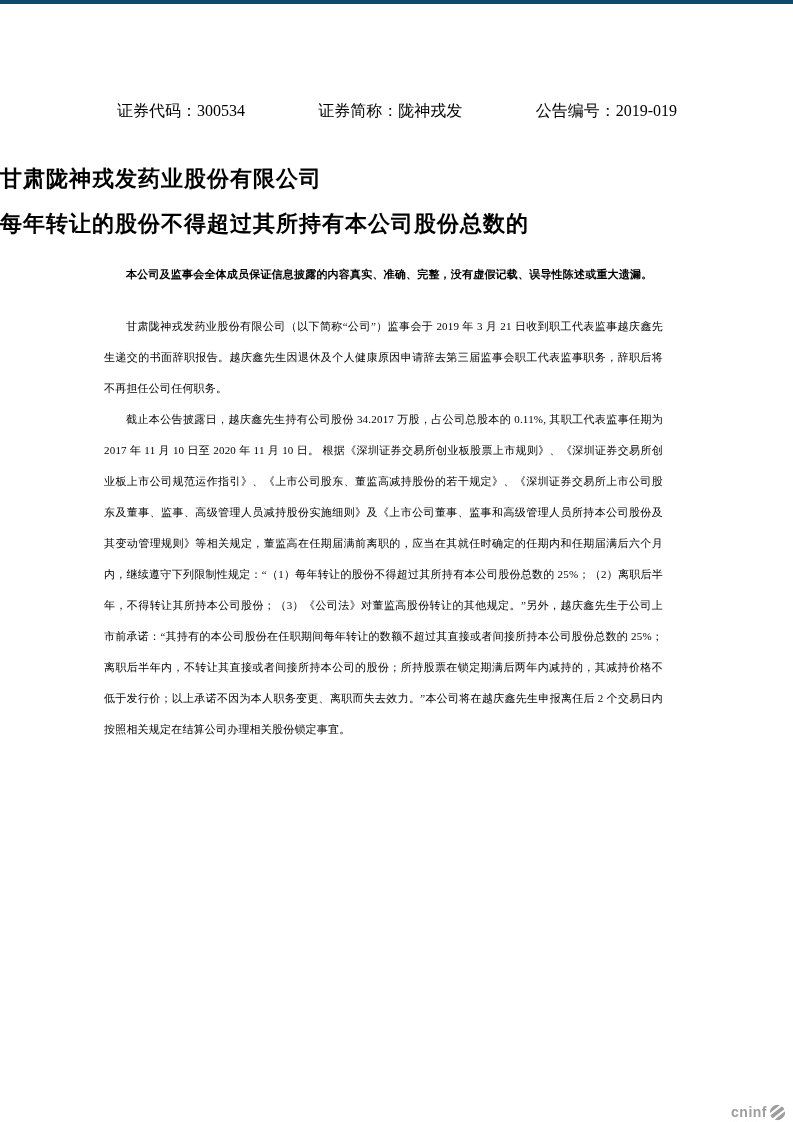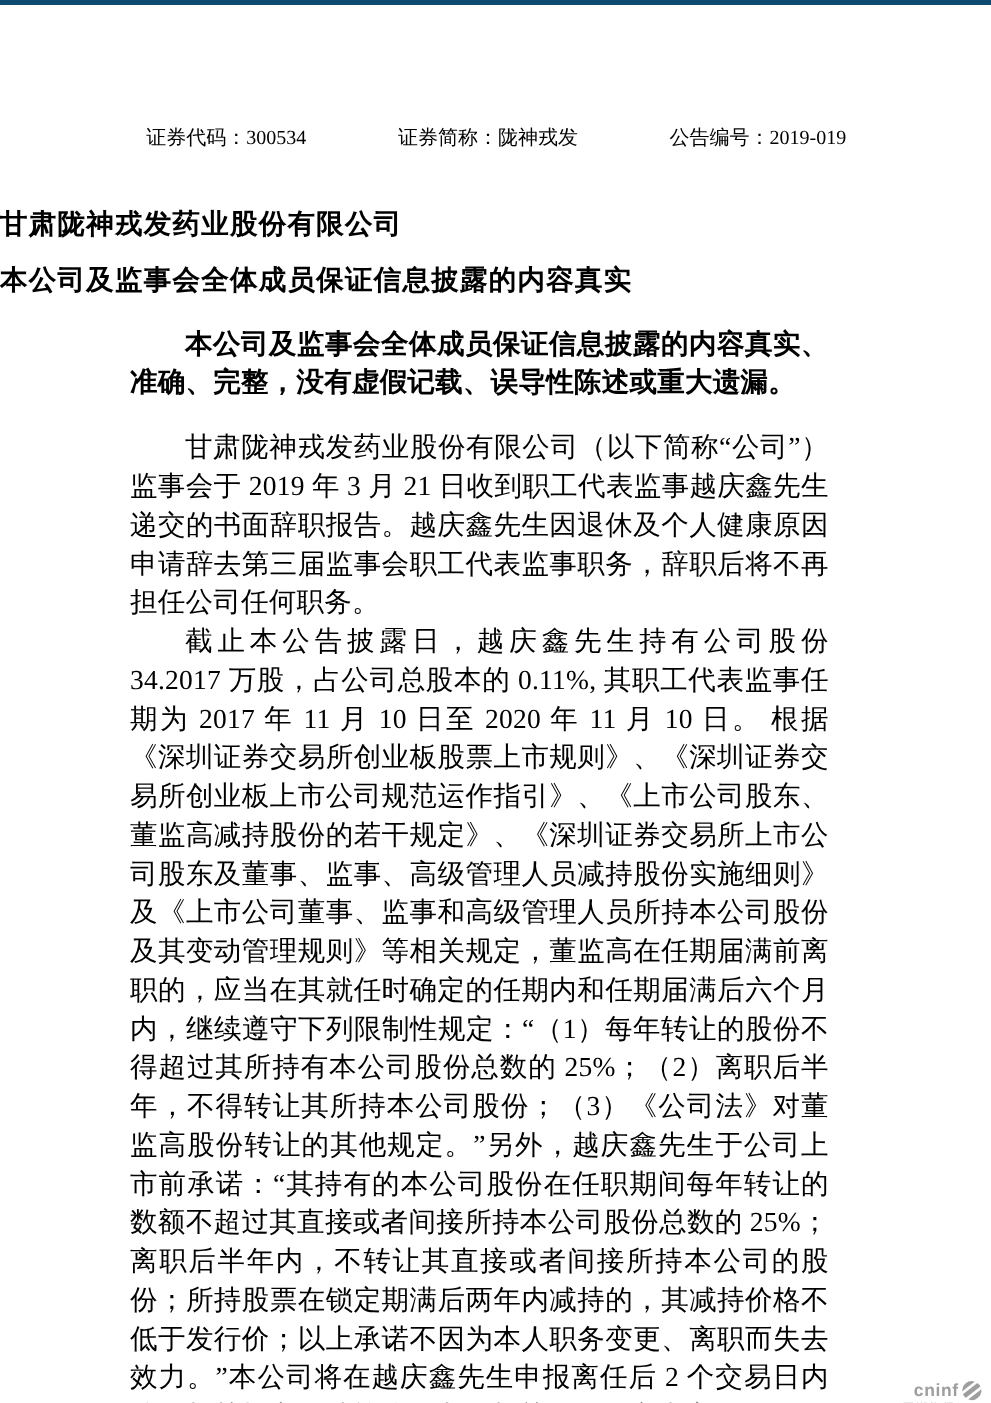--- a/index.html
+++ b/index.html
@@ -33,21 +33,21 @@
     font-weight: bold;
     font-size: 22px;
     line-height: 45px;
     letter-spacing: 1px;
   }
   .doc-title .title-line { display: block; }
   .doc-body {
     margin: 0 130px 0 104px;
   }
   .doc-body p {
-    font-size: 22px;
+    font-size: 11px;
     line-height: 31px;
     text-align: justify;
     text-indent: 2em;
     letter-spacing: 0.2px;
   }
   p.notice {
     margin-top: 13px;
     font-weight: bold;
   }
   p.para-first { margin-top: 21px; }
@@ -93,21 +93,21 @@
 <div class="page">
 
   <header class="doc-header">
     <span>证券代码：300534</span>
     <span>证券简称：陇神戎发</span>
     <span>公告编号：2019-019</span>
   </header>
 
   <h1 class="doc-title">
     <span class="title-line">甘肃陇神戎发药业股份有限公司</span>
-    <span class="title-line">本公司及监事会全体成员保证信息披露的内容真实</span>
+    <span class="title-line">每年转让的股份不得超过其所持有本公司股份总数的</span>
   </h1>
 
   <main class="doc-body">
     <p class="notice">本公司及监事会全体成员保证信息披露的内容真实、准确、完整，没有虚假记载、误导性陈述或重大遗漏。</p>
     <p class="para-first">甘肃陇神戎发药业股份有限公司（以下简称“公司”）监事会于 2019 年 3 月 21 日收到职工代表监事越庆鑫先生递交的书面辞职报告。越庆鑫先生因退休及个人健康原因申请辞去第三届监事会职工代表监事职务，辞职后将不再担任公司任何职务。</p>
     <p>截止本公告披露日，越庆鑫先生持有公司股份 34.2017 万股，占公司总股本的 0.11%, 其职工代表监事任期为 2017 年 11 月 10 日至 2020 年 11 月 10 日。 根据《深圳证券交易所创业板股票上市规则》、《深圳证券交易所创业板上市公司规范运作指引》、《上市公司股东、董监高减持股份的若干规定》、《深圳证券交易所上市公司股东及董事、监事、高级管理人员减持股份实施细则》及《上市公司董事、监事和高级管理人员所持本公司股份及其变动管理规则》等相关规定，董监高在任期届满前离职的，应当在其就任时确定的任期内和任期届满后六个月内，继续遵守下列限制性规定：“（1）每年转让的股份不得超过其所持有本公司股份总数的 25%；（2）离职后半年，不得转让其所持本公司股份；（3）《公司法》对董监高股份转让的其他规定。”另外，越庆鑫先生于公司上市前承诺：“其持有的本公司股份在任职期间每年转让的数额不超过其直接或者间接所持本公司股份总数的 25%；离职后半年内，不转让其直接或者间接所持本公司的股份；所持股票在锁定期满后两年内减持的，其减持价格不低于发行价；以上承诺不因为本人职务变更、离职而失去效力。”本公司将在越庆鑫先生申报离任后 2 个交易日内按照相关规定在结算公司办理相关股份锁定事宜。</p>
   </main>
 
   <div class="watermark">
     <div class="wm-row">

